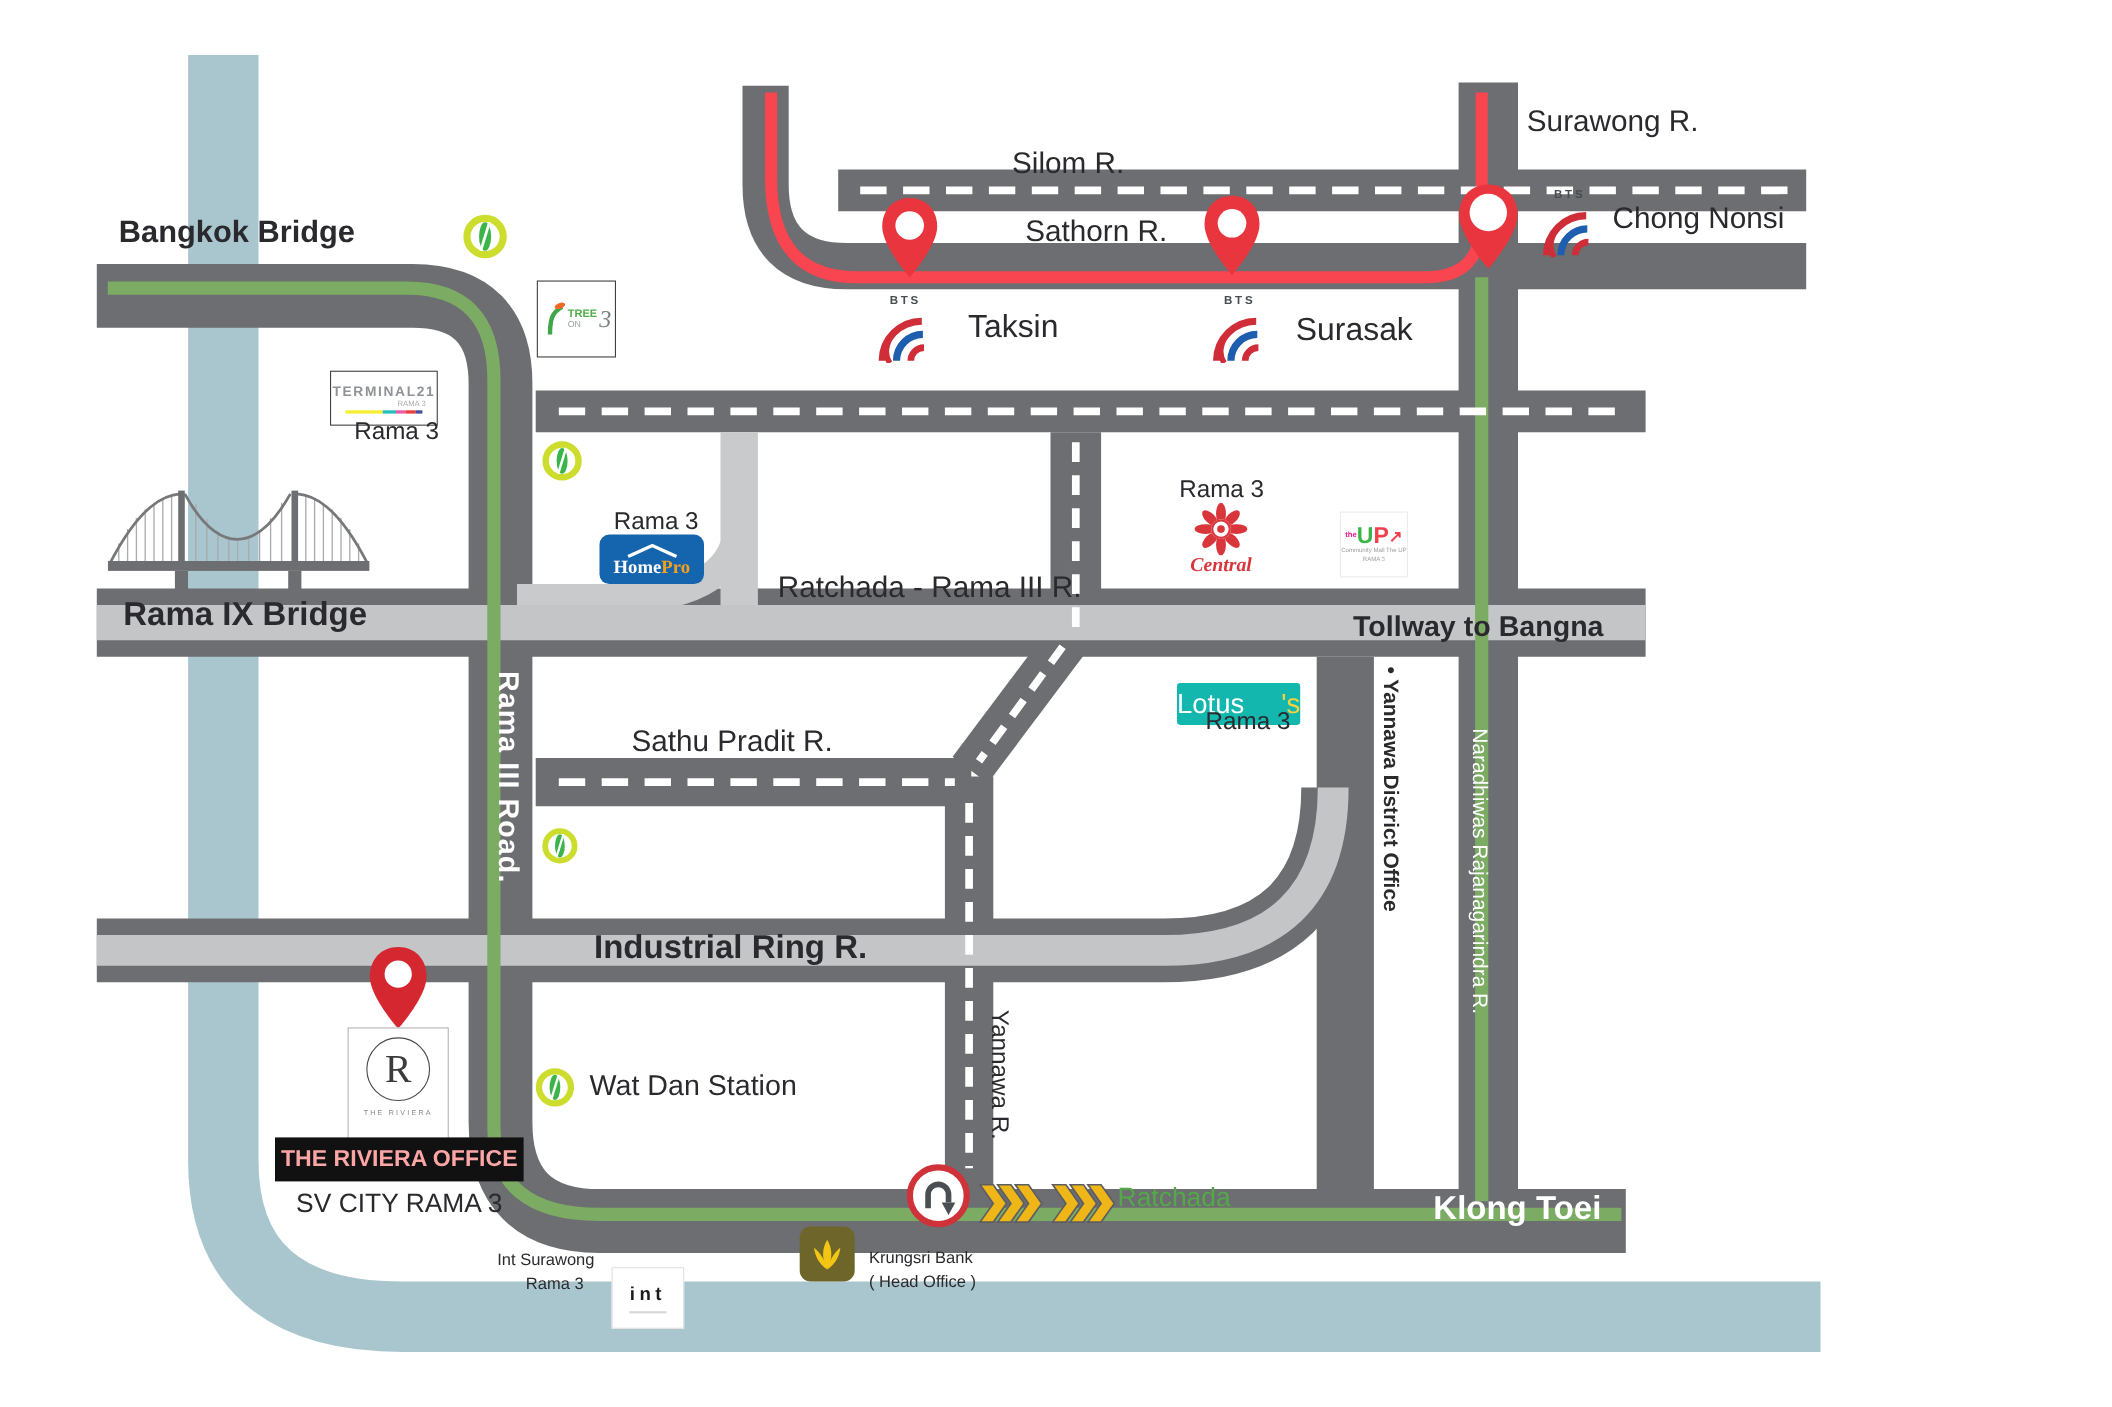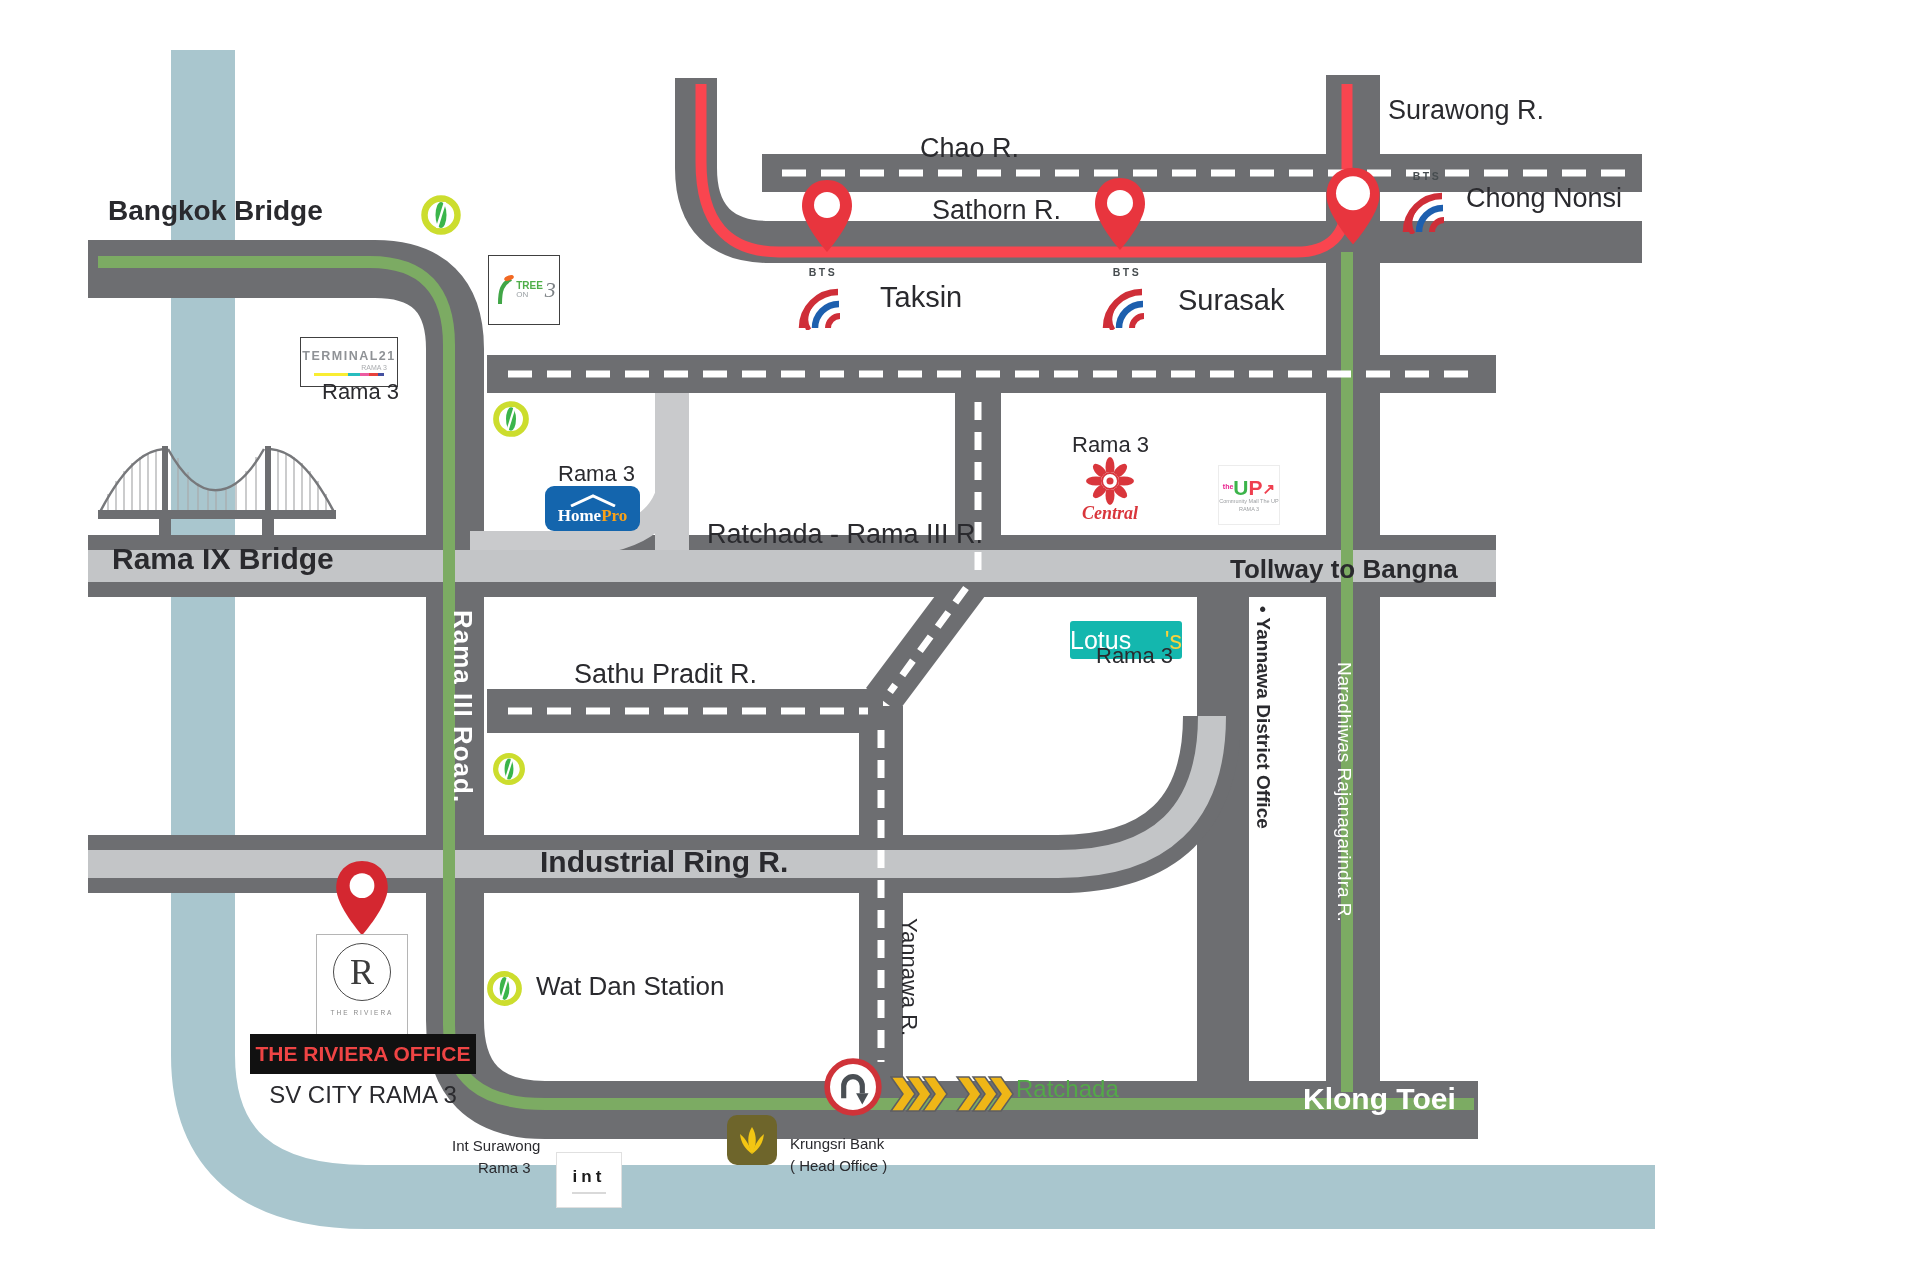--- a/index.html
+++ b/index.html
@@ -45,21 +45,21 @@
   .lotus{position:absolute;background:#14b7ae;border-radius:3px;display:flex;align-items:center;
          justify-content:space-between;font-weight:400;font-size:25px;margin-top:20px;}
   .lotus .lw{color:#fff;} .lotus .ly{color:#f8d13c;}
   
   .riv-box{position:absolute;background:#fff;border:1px solid #b5b5b5;display:flex;flex-direction:column;
            align-items:center;padding-top:8px;}
   .riv-circle{width:56px;height:56px;border:1.5px solid #4a4a4a;border-radius:50%;display:flex;
               align-items:center;justify-content:center;}
   .riv-letter{font-family:"Liberation Serif",serif;font-size:36px;color:#3b3b3b;}
   .riv-sub{font-size:6.5px;letter-spacing:2px;color:#8a8a8a;margin-top:8px;}
-  .riv-office{position:absolute;background:#111111;color:#ef4444;font-weight:700;font-size:21px;
+  .riv-office{position:absolute;background:#111111;color:#fca5a5;font-weight:700;font-size:21px;
               display:flex;align-items:center;justify-content:center;}
   
   .int-name{font-size:17px;font-weight:700;letter-spacing:4px;color:#1b1b1b;}
   .small15{font-size:15px;}
 </style>
 </head>
 <body>
 
 <div id="map">
 
@@ -301,21 +301,21 @@
       <path d="M14,20 C15,29 19,35 26,40 C24,32 20,25 14,20"></path>
       <path d="M38,20 C37,29 33,35 26,40 C28,32 32,25 38,20"></path>
     </g>
   </svg>
   <div class="box" style="left:556px;top:1152px;width:64px;height:54px;border-color:#e0e0e0">
     <div class="int-name">int</div>
     <div style="width:34px;height:2px;background:#d9d9d9;margin-top:5px"></div>
   </div>
 
   <div class="lbl b" style="left:108px;top:196px;font-size:28px">Bangkok Bridge</div>
-  <div class="lbl rd" style="left:920px;top:134px">Chao R.</div>
+  <div class="lbl rd" style="left:920px;top:134px">Silom R.</div>
   <div class="lbl rd" style="left:932px;top:196px">Sathorn R.</div>
   <div class="lbl rd" style="left:1388px;top:96px">Surawong R.</div>
   <div class="lbl rd" style="left:1466px;top:184px">Chong Nonsi</div>
   <div class="lbl" style="left:880px;top:282px;font-size:29px">Taksin</div>
   <div class="lbl" style="left:1178px;top:285px;font-size:29px">Surasak</div>
   <div class="lbl cap" style="left:322px;top:380px">Rama 3</div>
   <div class="lbl cap" style="left:558px;top:462px">Rama 3</div>
   <div class="lbl rd" style="left:707px;top:520px">Ratchada - Rama III R.</div>
   <div class="lbl cap" style="left:1072px;top:433px">Rama 3</div>
   <div class="lbl b" style="left:1230px;top:555px;font-size:26px">Tollway to Bangna</div>

